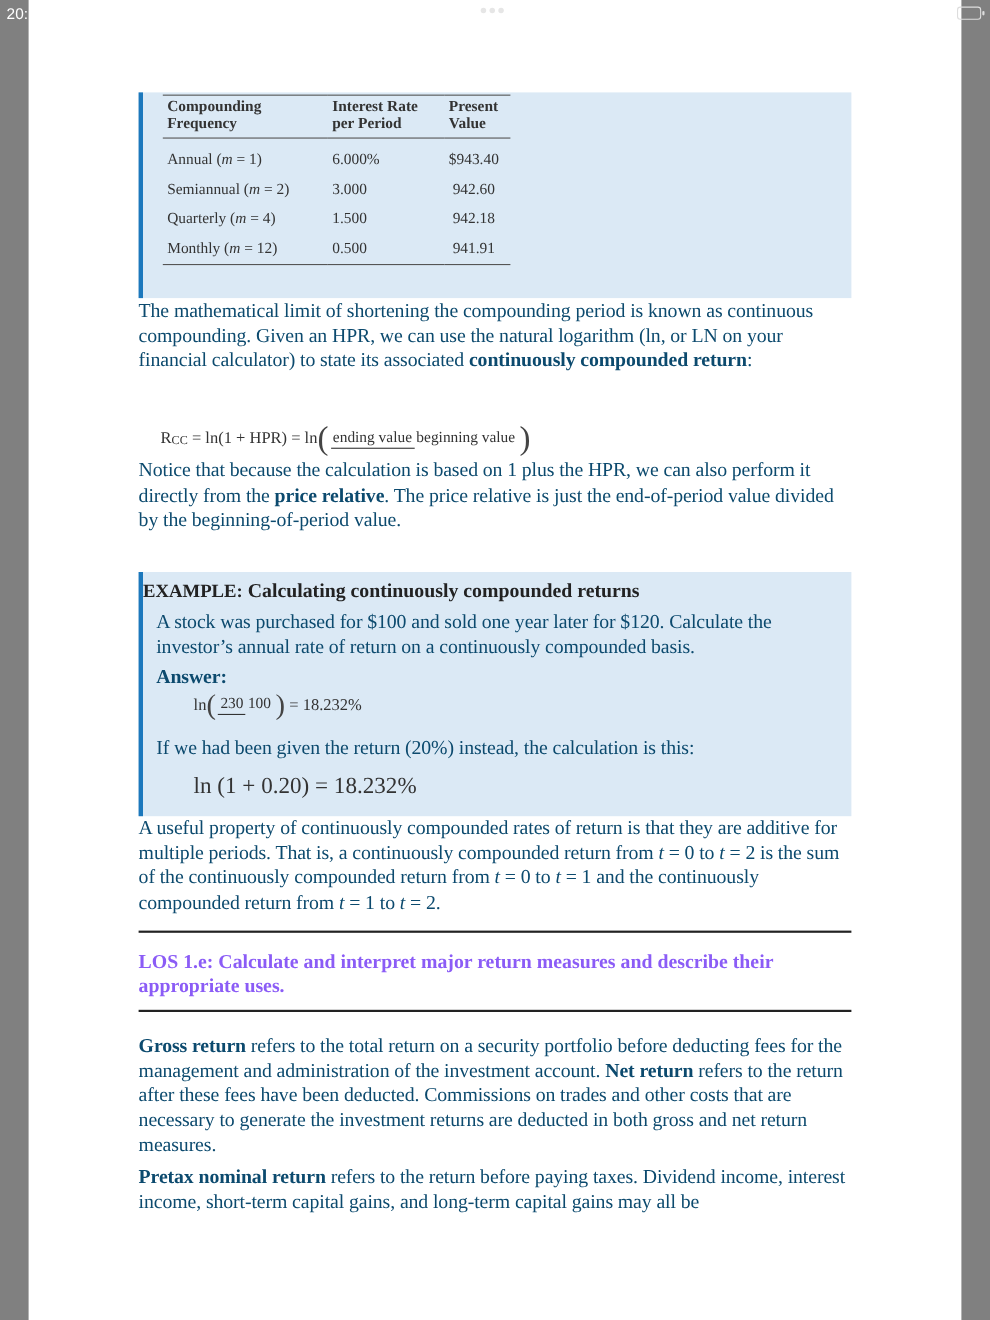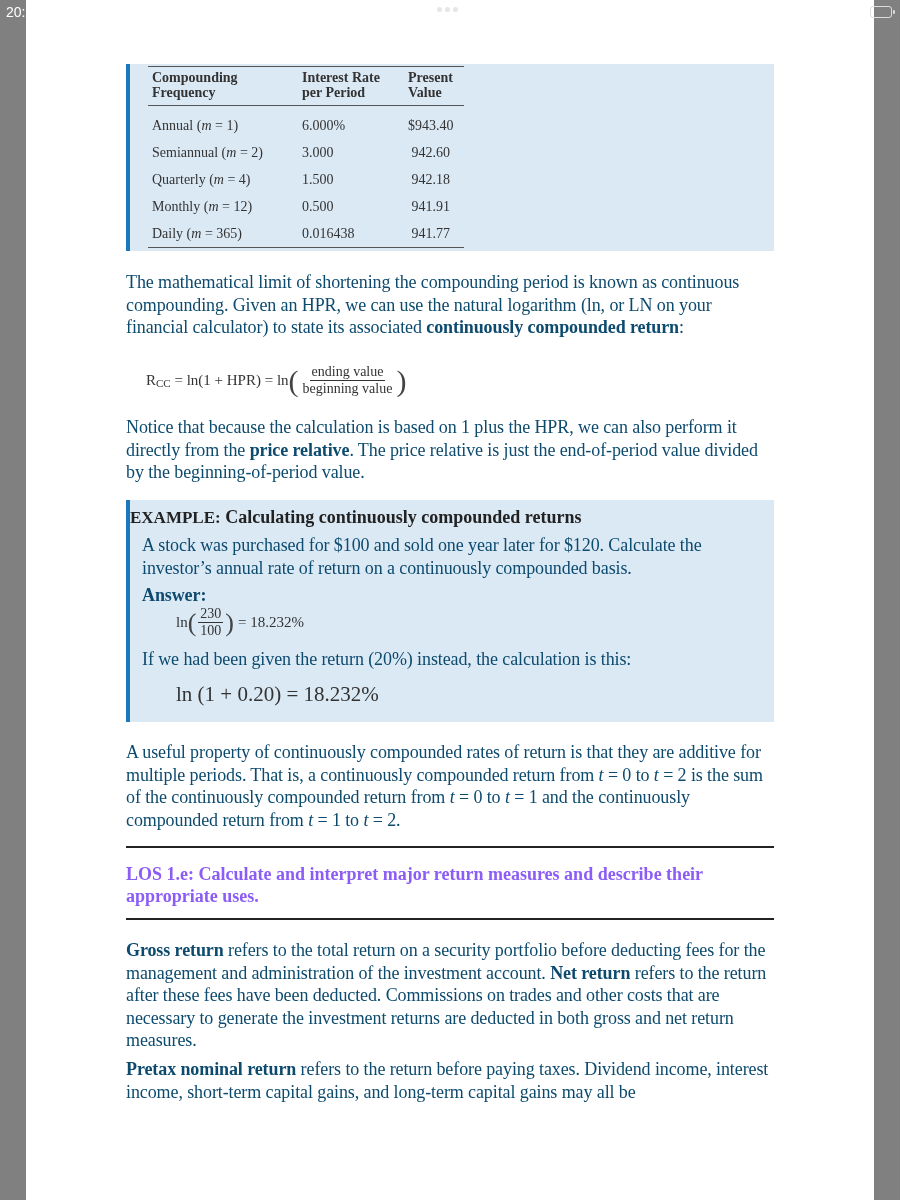--- a/index.html
+++ b/index.html
@@ -24,21 +24,21 @@
     .battery::after {
       content: ""; position: absolute; right: -4px; top: 3px; width: 2px; height: 4px; background: #ddd; border-radius: 1px;
     }
     .dots {
       position: absolute; left: 437px; top: 7px; display: flex; gap: 3px; pointer-events: auto;
     }
     .dots span { width: 5px; height: 5px; border-radius: 50%; background: #e6e6e6; display: block; }
     .page {
       position: absolute; left: 26px; top: 0; width: 848px; height: 1200px; background: #fff;
     }
-    .content { position: absolute; left: 100px; width: 648px; }
+    .content { position: absolute; left: 100px; width: 648px; margin-top: 20px; }
     .bluebox {
       background: #dbe9f5; border-left: 4px solid #1c78bc; box-sizing: border-box;
     }
     
     .tbl-box { top: 64px; height: 187px; }
     table.pv {
       position: absolute; left: 18px; top: 2px; border-collapse: collapse;
       font-family: "Liberation Serif", serif; font-size: 14px; color: #333;
     }
     table.pv thead th {
@@ -54,21 +54,21 @@
     table.pv i { font-style: italic; }
 
     p.body {
       margin: 0; font-size: 18px; line-height: 22.5px; color: #0c4a6e;
       font-family: "Liberation Serif", serif; letter-spacing: -0.1px;
     }
     p.body b { font-weight: bold; }
     .formula {
       font-family: "Liberation Serif", serif; font-size: 15px; color: #333; display: flex; align-items: center;
     }
-    .frac { display: inline-flex; flex-direction: column; align-items: center; font-size: 14px; line-height: 16px; margin: 0 2px; text-align: center; }
+    .frac { display: inline-flex; flex-direction: row; align-items: center; font-size: 14px; line-height: 16px; margin: 0 2px; text-align: center; }
     .frac .num-part { border-bottom: 1px solid #333; padding: 0 2px; }
     .frac .den-part { padding: 0 2px; }
     .paren { font-size: 30px; line-height: 30px; font-weight: 200; color: #444; }
 
     .example-box { top: 500px; height: 222px; }
     .ex-title { position: absolute; left: 0; top: 7px; font-size: 18px; font-weight: bold; color: #222; }
     .ex-title .lbl { font-variant: small-caps; font-size: 17px; }
     .rule-thick { position: absolute; left: 100px; width: 648px; height: 2px; background: #222; }
     .los { position: absolute; left: 100px; top: 863px; width: 648px; color: #8b5cf6; font-weight: bold; font-size: 18px; line-height: 22px; }
   </style>
@@ -116,25 +116,20 @@
           <tr>
             <td><span>Quarterly</span> (<i>m</i> = <span>4</span>)</td>
             <td class="rate">1.500</td>
             <td class="num">942.18</td>
           </tr>
           <tr>
             <td><span>Monthly</span> (<i>m</i> = <span>12</span>)</td>
             <td class="rate">0.500</td>
             <td class="num">941.91</td>
           </tr>
-          <tr>
-            <td><span>Daily</span> (<i>m</i> = <span>365</span>)</td>
-            <td class="rate">0.016438</td>
-            <td class="num">941.77</td>
-          </tr>
         </tbody>
     </table>
   </div>
 
   <p class="body content" style="top:271px">
     <span>The mathematical limit of shortening the compounding period is known as continuous compounding. Given an HPR, we can use the natural logarithm (ln, or LN on your financial calculator) to state its associated </span><b>continuously compounded return</b><span>:</span>
   </p>
 
   <div class="formula content" style="top:364px; left:120px;">
     <span>R</span>

